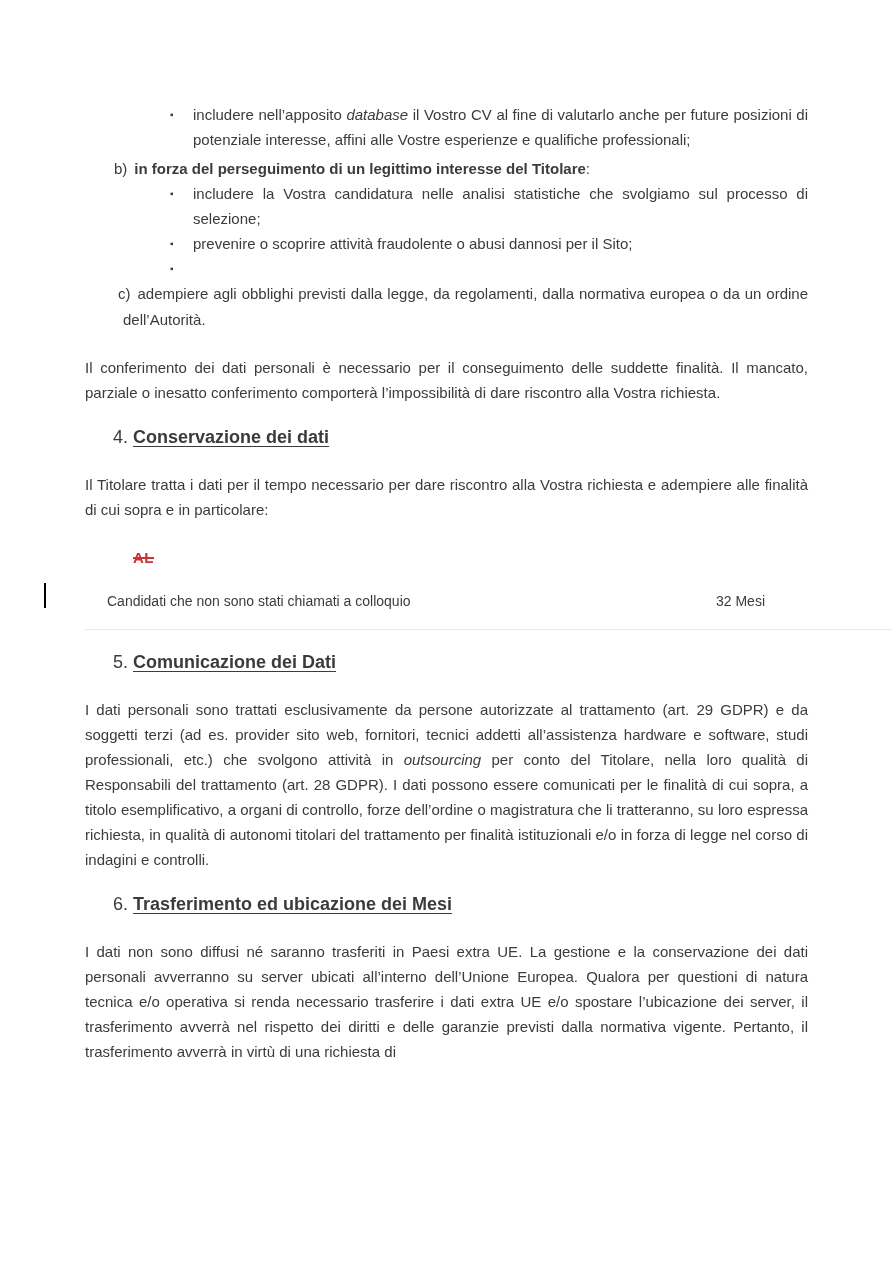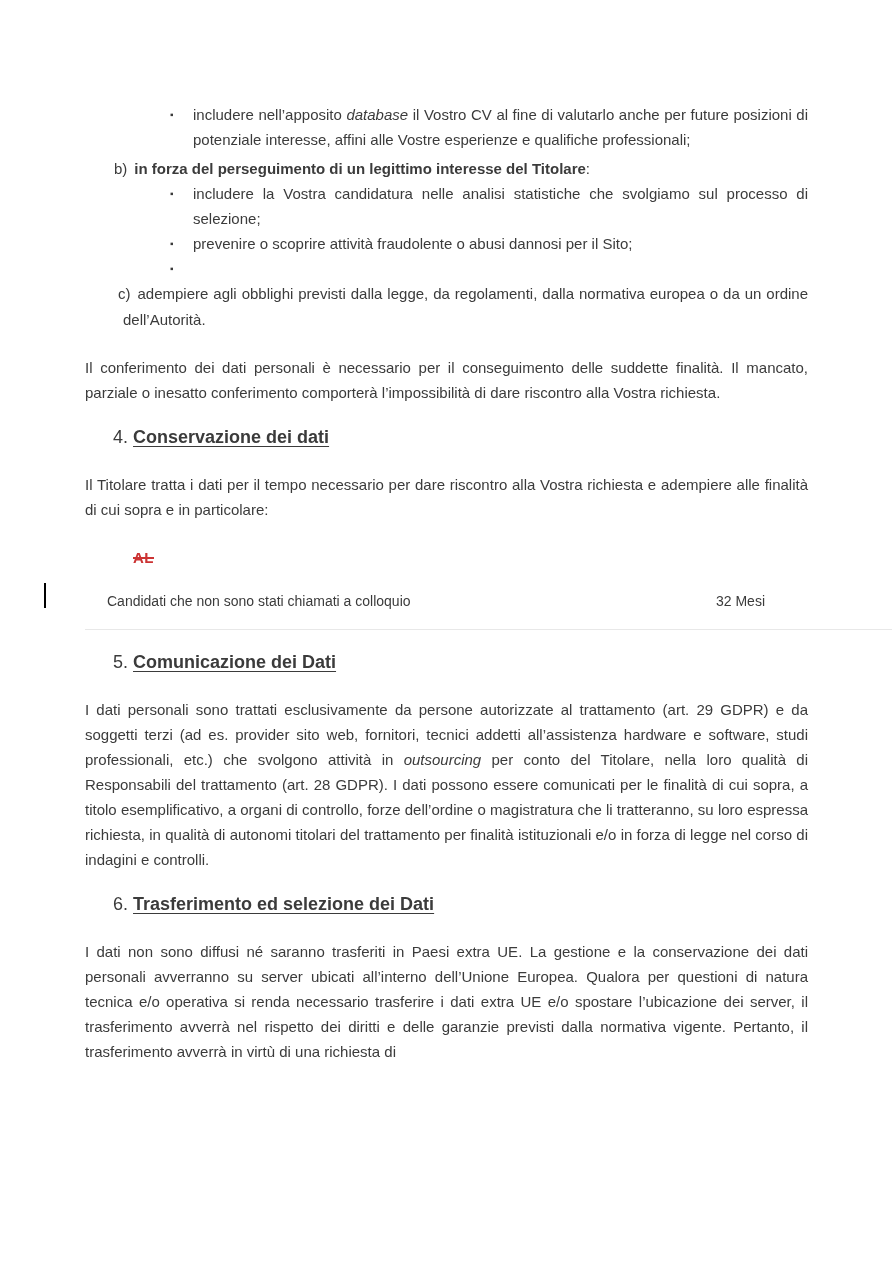--- a/index.html
+++ b/index.html
@@ -112,19 +112,19 @@
       </tbody>
     </table>
 
     <h3 class="section-heading">
       <span class="h-num">5.</span><span class="h-title">Comunicazione dei Dati</span>
     </h3>
 
     <p class="para after-heading"><span>I dati personali sono trattati esclusivamente da persone autorizzate al trattamento (art. 29 GDPR) e da soggetti terzi (ad es. provider sito web, fornitori, tecnici addetti all’assistenza hardware e software, studi professionali, etc.) che svolgono attività in </span><span style="font-style: italic;">outsourcing</span><span> per conto del Titolare, nella loro qualità di Responsabili del trattamento (art. 28 GDPR). I  dati possono essere comunicati  per le finalità di cui sopra, a titolo esemplificativo, a organi di controllo, forze dell’ordine o magistratura che li tratteranno, su loro espressa richiesta, in qualità di autonomi titolari del trattamento per finalità istituzionali e/o in forza di legge nel corso di indagini e controlli.</span></p>
 
     <h3 class="section-heading">
-      <span class="h-num">6.</span><span class="h-title">Trasferimento ed selezione dei Dati</span>
+      <span class="h-num">6.</span><span class="h-title">Trasferimento ed ubicazione dei Mesi</span>
     </h3>
 
     <p class="para after-heading">I dati non sono diffusi né saranno trasferiti in Paesi extra UE. La gestione e la conservazione dei dati personali avverranno su server ubicati all’interno dell’Unione Europea. Qualora per questioni di natura tecnica e/o operativa si renda necessario trasferire i dati extra UE e/o spostare l’ubicazione dei server, il trasferimento avverrà nel rispetto dei diritti e delle garanzie previsti dalla normativa vigente. Pertanto, il trasferimento avverrà in virtù di una richiesta di</p>
 
   </div>
 </div>
 
 </body></html>

